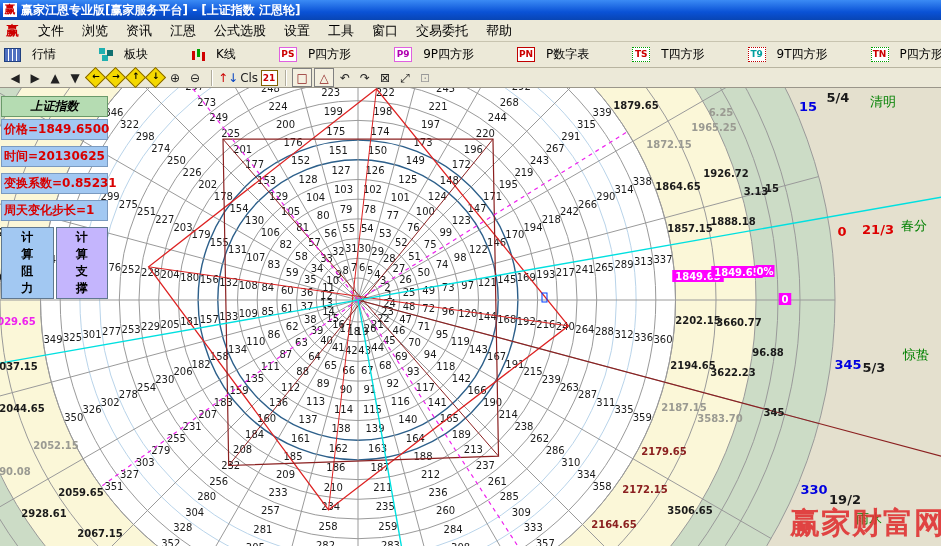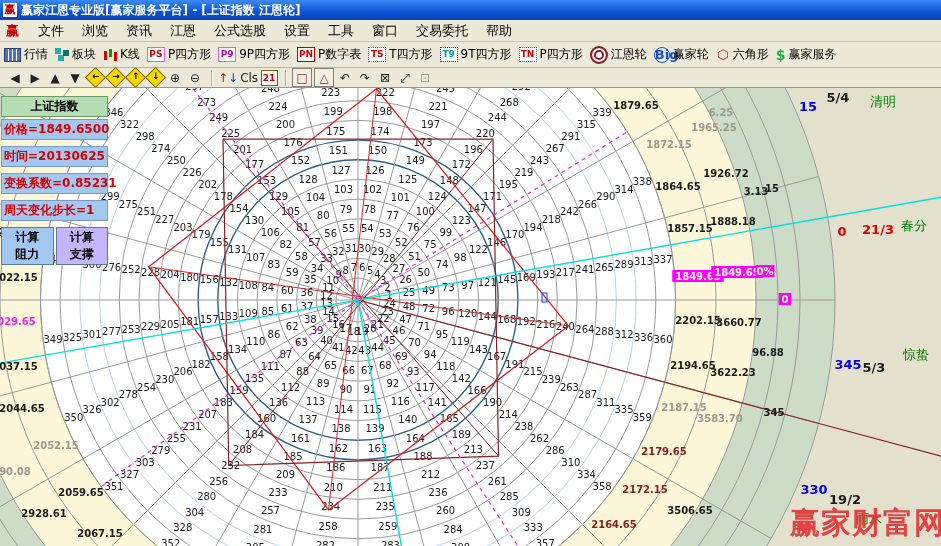--- a/index.html
+++ b/index.html
@@ -11,23 +11,23 @@
     color:#fff;font-size:12px;font-weight:bold;padding-left:3px;box-sizing:border-box;}
   .title-icon{display:inline-block;width:14px;height:14px;background:#fff;color:#c00;
     font-size:11px;line-height:14px;text-align:center;font-weight:bold;margin-right:4px;}
   
   .menubar{position:absolute;left:0;top:20px;width:941px;height:22px;background:#ece9d8;
     border-bottom:1px solid #c8c4b0;display:flex;align-items:center;font-size:13px;color:#000;box-sizing:border-box;}
   .menubar .logo{color:#c00;font-weight:bold;margin:0 10px 0 6px;}
   .menu-item{padding:8px 9px;cursor:default;}
   
   .toolbar1{position:absolute;left:0;top:42px;width:941px;height:26px;background:#ece9d8;
-    border-bottom:1px solid #b8b4a0;display:flex;align-items:center;font-size:12px;box-sizing:border-box;padding-left:4px;}
+    border-bottom:1px solid #b8b4a0;display:flex;align-items:center;font-size:12px;box-sizing:border-box;padding-left:4px;gap:36px;}
   .tb1-item{display:flex;align-items:center;margin-right:7px;white-space:nowrap;}
-  .tb1-item .ic{margin-right:3px;display:inline-flex;align-items:center;justify-content:center;}
+  .tb1-item .ic{margin-right:11px;display:inline-flex;align-items:center;justify-content:center;}
   .badge{display:inline-block;min-width:16px;height:13px;line-height:13px;text-align:center;
     font-size:9px;font-weight:bold;background:#fff;}
   .badge.PS{color:#c00;border:1px solid #e060e0;}
   .badge.P9{color:#b000b0;border:1px solid #e060e0;}
   .badge.PN{color:#c00;border:1px solid #c00000;}
   .badge.TS{color:#c00;border:1px dotted #00a000;}
   .badge.T9{color:#00a0a0;border:1px dotted #c00000;}
   .badge.TN{color:#c00;border:1px dotted #00a000;}
   .ic-table{width:15px;height:12px;border:1px solid #204080;background:
     repeating-linear-gradient(90deg,#5070c0 0 3px,#fff 3px 4px),#fff;}
@@ -56,25 +56,25 @@
   .tb2-sep{width:1px;height:16px;background:#b0ac9c;margin:0 5px;border-right:1px solid #fff;}
   .tb2-cal{width:15px;height:14px;border:1px solid #806000;background:#fff;color:#c00;
     font-size:9px;font-weight:bold;text-align:center;line-height:14px;}
   .tb2-updown .up{color:#c00;} .tb2-updown .dn{color:#0040c0;}
   .dim{color:#999;}
   
   .canvas{position:absolute;left:0;top:88px;width:941px;height:458px;background:#e4e0ce;}
   
   .panel{position:absolute;left:1px;top:8px;width:107px;font-size:12px;}
   .panel .hdr{background:#b5dcb2;border:1px solid #6a9a6a;color:#000;text-align:center;
-    font-weight:bold;padding:1px 0;margin-bottom:2px;}
+    font-weight:bold;padding:1px 0;margin-bottom:2px;font-style:italic;}
   .panel .row{background:#a2c8f2;border:1px solid #7a9ac0;color:#d80000;font-weight:bold;
     padding:1px 2px;margin-bottom:6px;white-space:nowrap;}
   .panel .btns{display:flex;}
-  .panel .btn{flex:1;text-align:center;border:1px solid #607890;padding:1px 10px;color:#000;font-weight:bold;cursor:pointer;}
+  .panel .btn{flex:1;text-align:center;border:1px solid #607890;padding:1px 16px;color:#000;font-weight:bold;cursor:pointer;}
   .panel .btn.res{background:#a2c8f2;margin-right:2px;}
   .panel .btn.sup{background:#c4b5fd;}
   .watermark{position:absolute;right:-4px;top:415px;color:#e03333;font-size:30px;font-weight:bold;
     letter-spacing:1px;opacity:.9;white-space:nowrap;}
   svg text{font-family:"DejaVu Sans","Liberation Sans",sans-serif;}
 </style>
 </head>
 <body>
 
 <div class="app">

